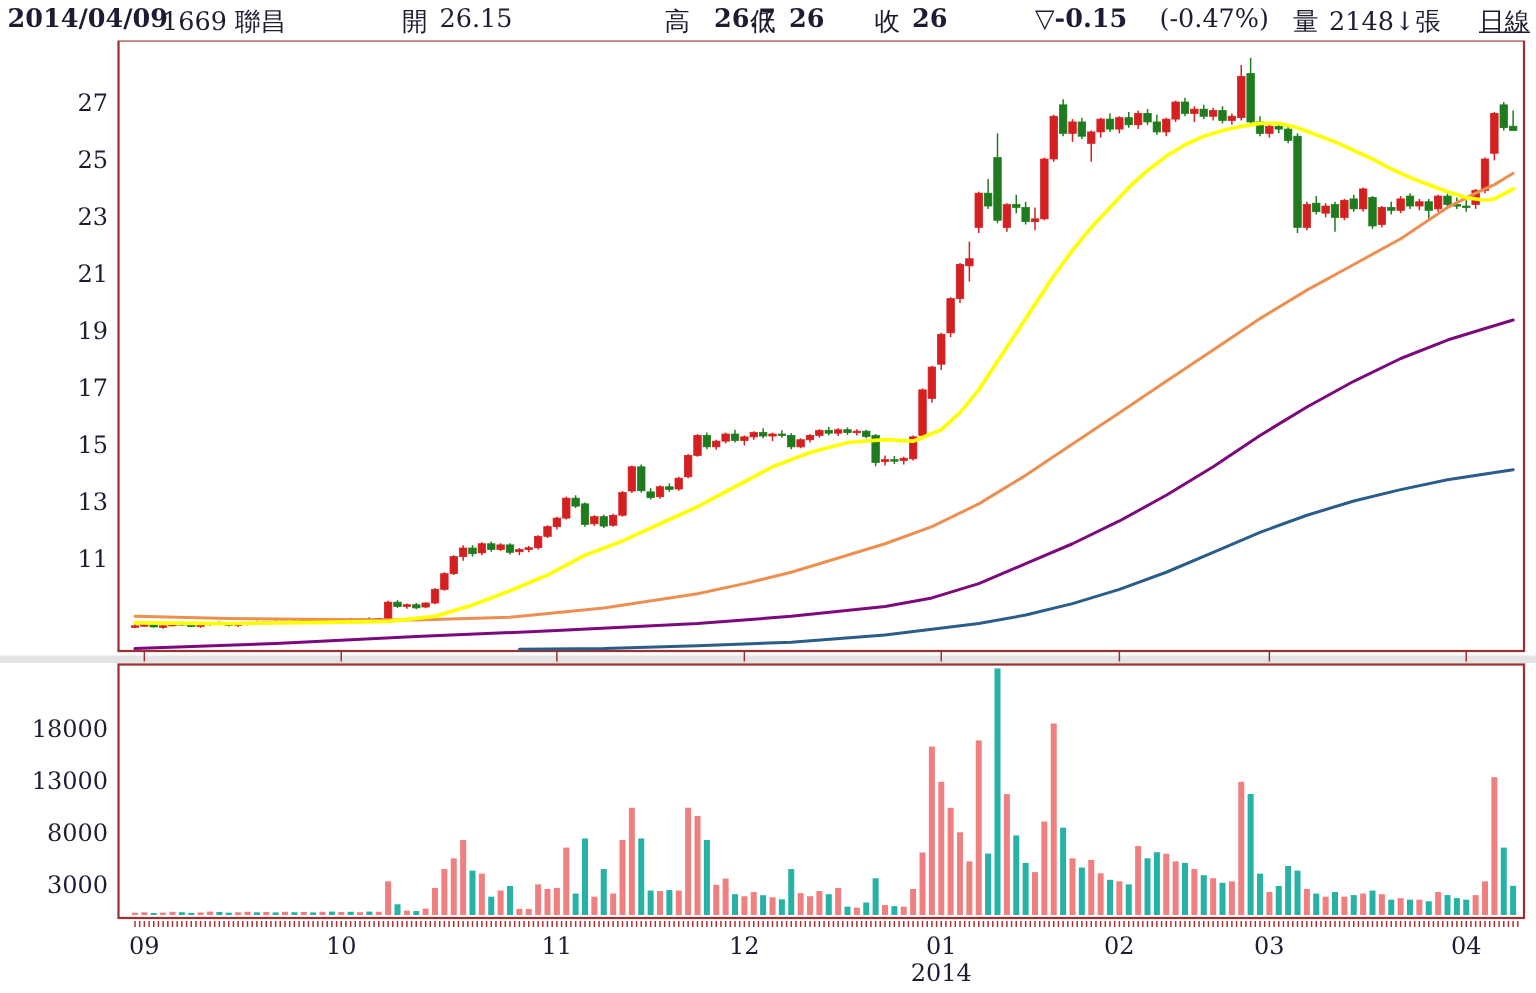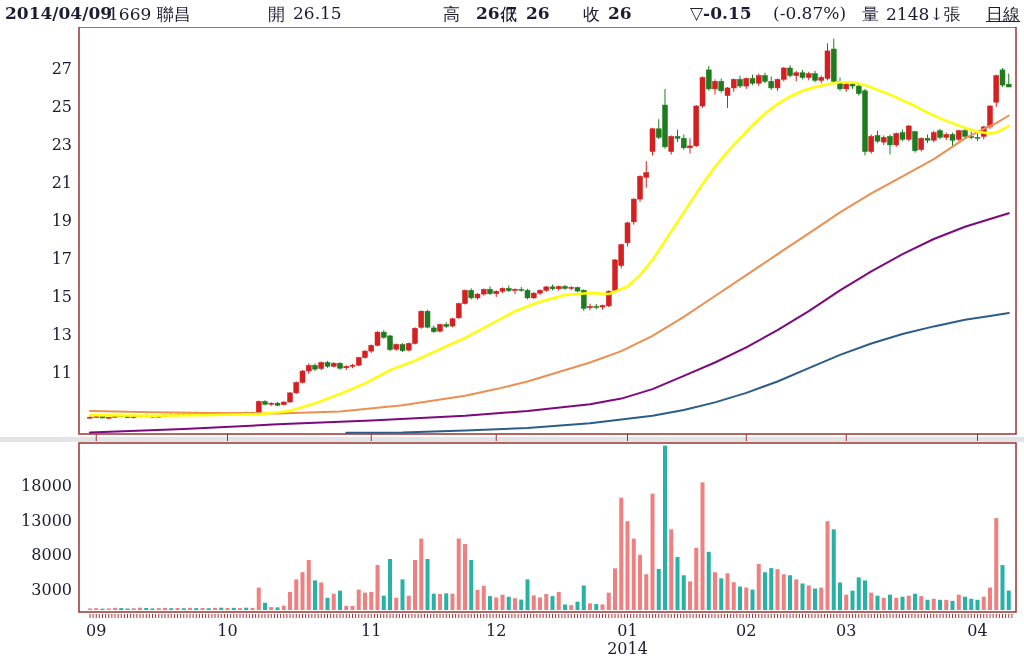--- a/index.html
+++ b/index.html
@@ -27,21 +27,21 @@
   <span class="h-stock">1669 聯昌</span>
   <span class="h-open-l">開</span>
   <span class="h-open-v">26.15</span>
   <span class="h-high-l">高</span>
   <span class="h-high-v">26.7</span>
   <span class="h-low-l">低</span>
   <span class="h-low-v">26</span>
   <span class="h-close-l">收</span>
   <span class="h-close-v">26</span>
   <span class="h-chg">▽-0.15</span>
-  <span class="h-pct">(-0.87%)</span>
+  <span class="h-pct">(-0.47%)</span>
   <span class="h-vol-l">量</span>
   <span class="h-vol-v">2148↓張</span>
   <span class="h-period">日線</span>
 </div>
 
 <svg id="chart" width="1024" height="662">
     <rect x="0" y="437" width="1024" height="5" fill="#e4e4e4"></rect>
     <rect x="79" y="27" width="937" height="407" fill="none" stroke="#993333" stroke-width="1.5"></rect>
     <rect x="79" y="443" width="937" height="169" fill="none" stroke="#993333" stroke-width="1.5"></rect>
     <rect x="80" y="28" width="935" height="405" fill="#ffffff" opacity="0"></rect>

